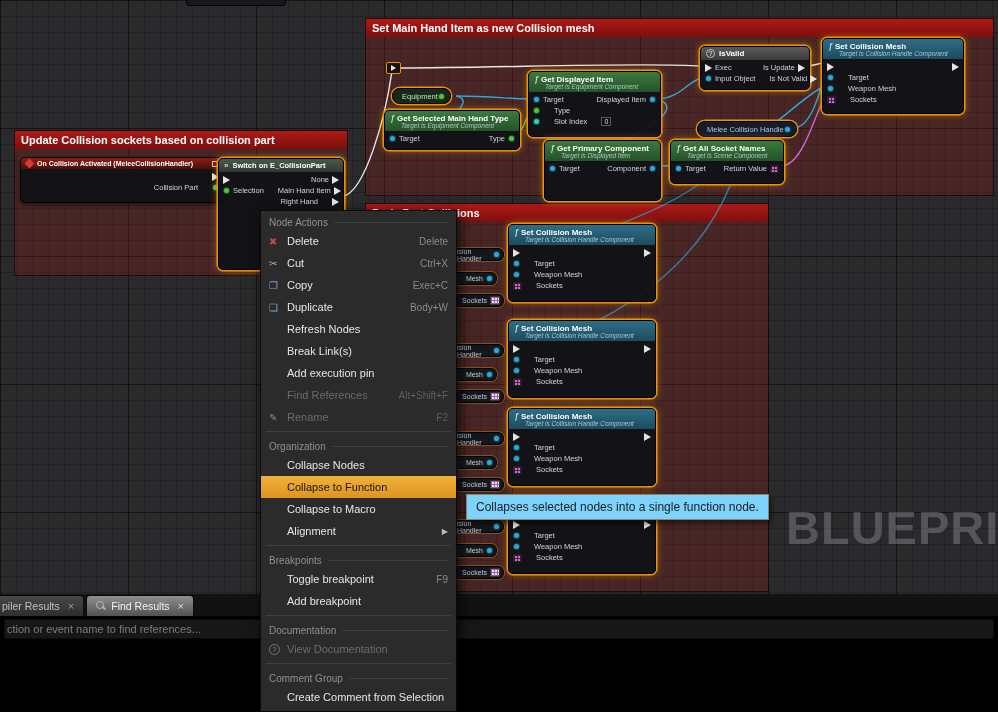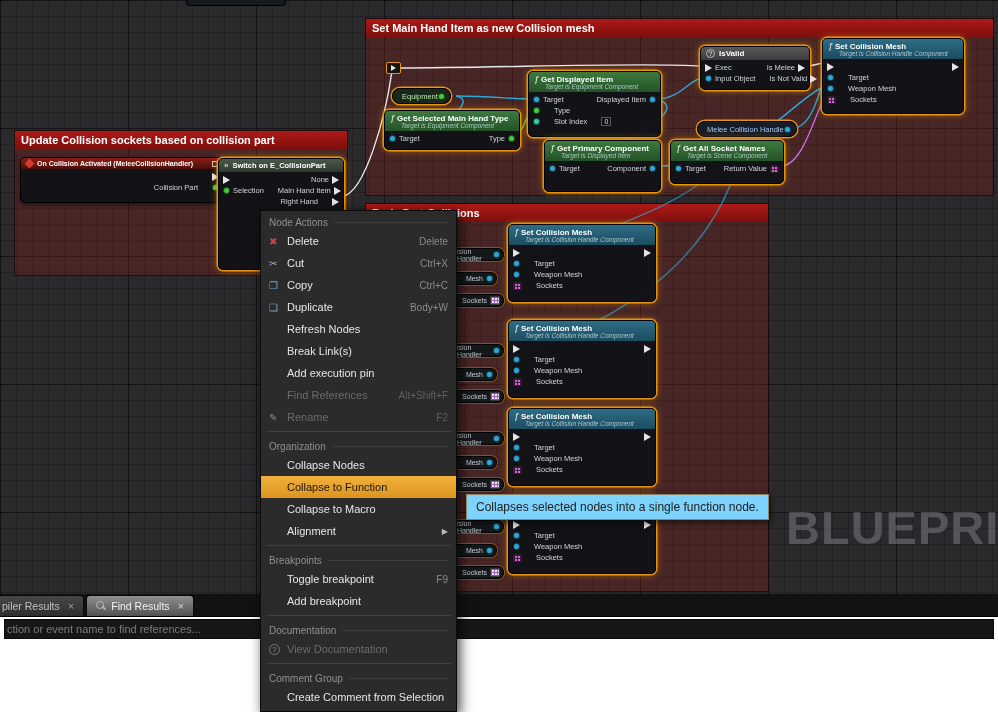--- a/index.html
+++ b/index.html
@@ -99,21 +99,21 @@
   .ic.red { color:#cc4545; } .ic.steel { color:#9fb2c0; } .ic.blue { color:#7aa0c8; } .ic.gray { color:#8a8a8a; }
   .ic .qc { display:inline-block; width:11px; height:11px; border:1px solid #777; border-radius:50%;
     color:#8a8a8a; font-size:8px; line-height:10px; text-align:center; }
   .msep { height:1px; background:#404040; margin:3px 5px; }
 
   
   .tooltip { position:absolute; left:466px; top:494px; z-index:21; background:#7dd3fc; color:#1c1c1c;
     font-size:12px; padding:5px 9px; border:1px solid #8a8468; box-shadow:2px 3px 6px rgba(0,0,0,.55); white-space:nowrap; }
 
   
-  .bpanel { position:absolute; left:0; top:594px; width:998px; height:118px; background:#ffffff; z-index:15; }
+  .bpanel { position:absolute; left:0; top:594px; width:998px; height:118px; background:#000000; z-index:15; }
   .tabrow { height:23px; background:#121212; border-bottom:1px solid #000; display:flex; align-items:flex-end; overflow:hidden; }
   .tab { height:21px; display:flex; align-items:center; gap:5px; padding:0 9px; font-size:10.5px; color:#c2c2c2;
     background:linear-gradient(#474747,#2e2e2e); border:1px solid #0a0a0a; border-bottom:none;
     border-radius:4px 4px 0 0; margin-left:2px; }
   .tab.first { margin-left:-8px; }
   .tab.active { background:linear-gradient(#8f8f8f,#525252); color:#f2f2f2; }
   .tclose { color:#9a9a9a; font-size:11px; line-height:10px; margin-left:3px; }
   .tab.active .tclose { color:#d8d8d8; }
   .mag { width:10px; height:10px; position:relative; flex:none; }
   .mag::before { content:""; position:absolute; left:0; top:0; width:6px; height:6px; border:1.5px solid #aeb6ba; border-radius:50%; }
@@ -260,42 +260,42 @@
     <div class="nh h-gr">
       <span class="qbadge">?</span>
       <span class="t">IsValid</span>
     </div>
     <div class="r sb" style="margin-top:2px">
       <span class="half">
         <span class="ex"></span>
         <span class="pl">Exec</span>
       </span>
       <span class="half">
-        <span class="pl">Is Melee</span>
+        <span class="pl">Is Update</span>
         <span class="ex"></span>
       </span>
     </div>
     <div class="r sb">
       <span class="half">
         <span class="d db"></span>
         <span class="pl">Input Object</span>
       </span>
       <span class="half">
         <span class="pl">Is Not Valid</span>
         <span class="ex"></span>
       </span>
     </div>
   </div>
 
   <div class="var blue" style="left:697px;top:121px">
     <span>Melee Collision Handle</span>
     <span class="d db"></span>
   </div>
 
-  <div class="node sel" style="left:544px;top:140px;width:117px;height:52px">
+  <div class="node sel" style="left:544px;top:140px;width:117px;height:61px">
     <div class="nh h-pu two">
       <span><span class="fx">ƒ</span><span class="t">Get Primary Component</span></span>
       <span class="s">Target is Displayed Item</span>
     </div>
     <div class="r sb" style="margin-top:2px">
       <span class="half">
         <span class="d db"></span>
         <span class="pl">Target</span>
       </span>
       <span class="half">
@@ -504,21 +504,21 @@
     <span class="sc">Delete</span>
   </div>
   <div class="mi">
     <span class="ic steel">✂</span>
     <span class="lb">Cut</span>
     <span class="sc">Ctrl+X</span>
   </div>
   <div class="mi">
     <span class="ic blue">❐</span>
     <span class="lb">Copy</span>
-    <span class="sc">Ctrl+C</span>
+    <span class="sc">Exec+C</span>
   </div>
   <div class="mi">
     <span class="ic blue">❏</span>
     <span class="lb">Duplicate</span>
     <span class="sc">Body+W</span>
   </div>
   <div class="mi">
     <span class="ic"></span>
       <span class="lb">Refresh Nodes</span>
   </div>

